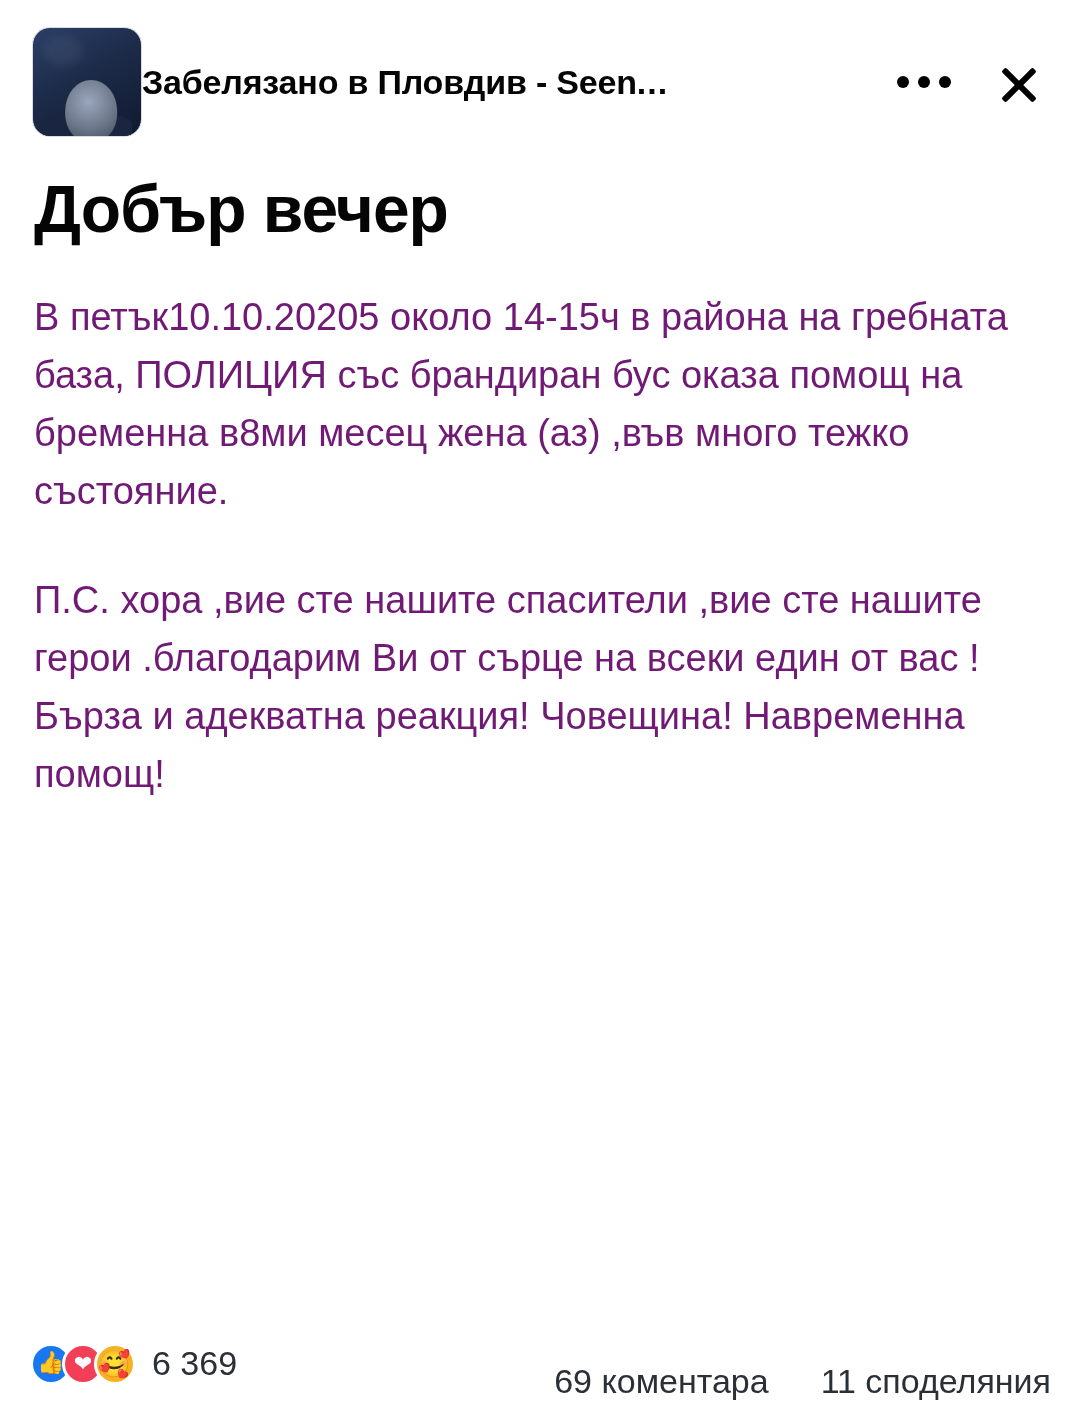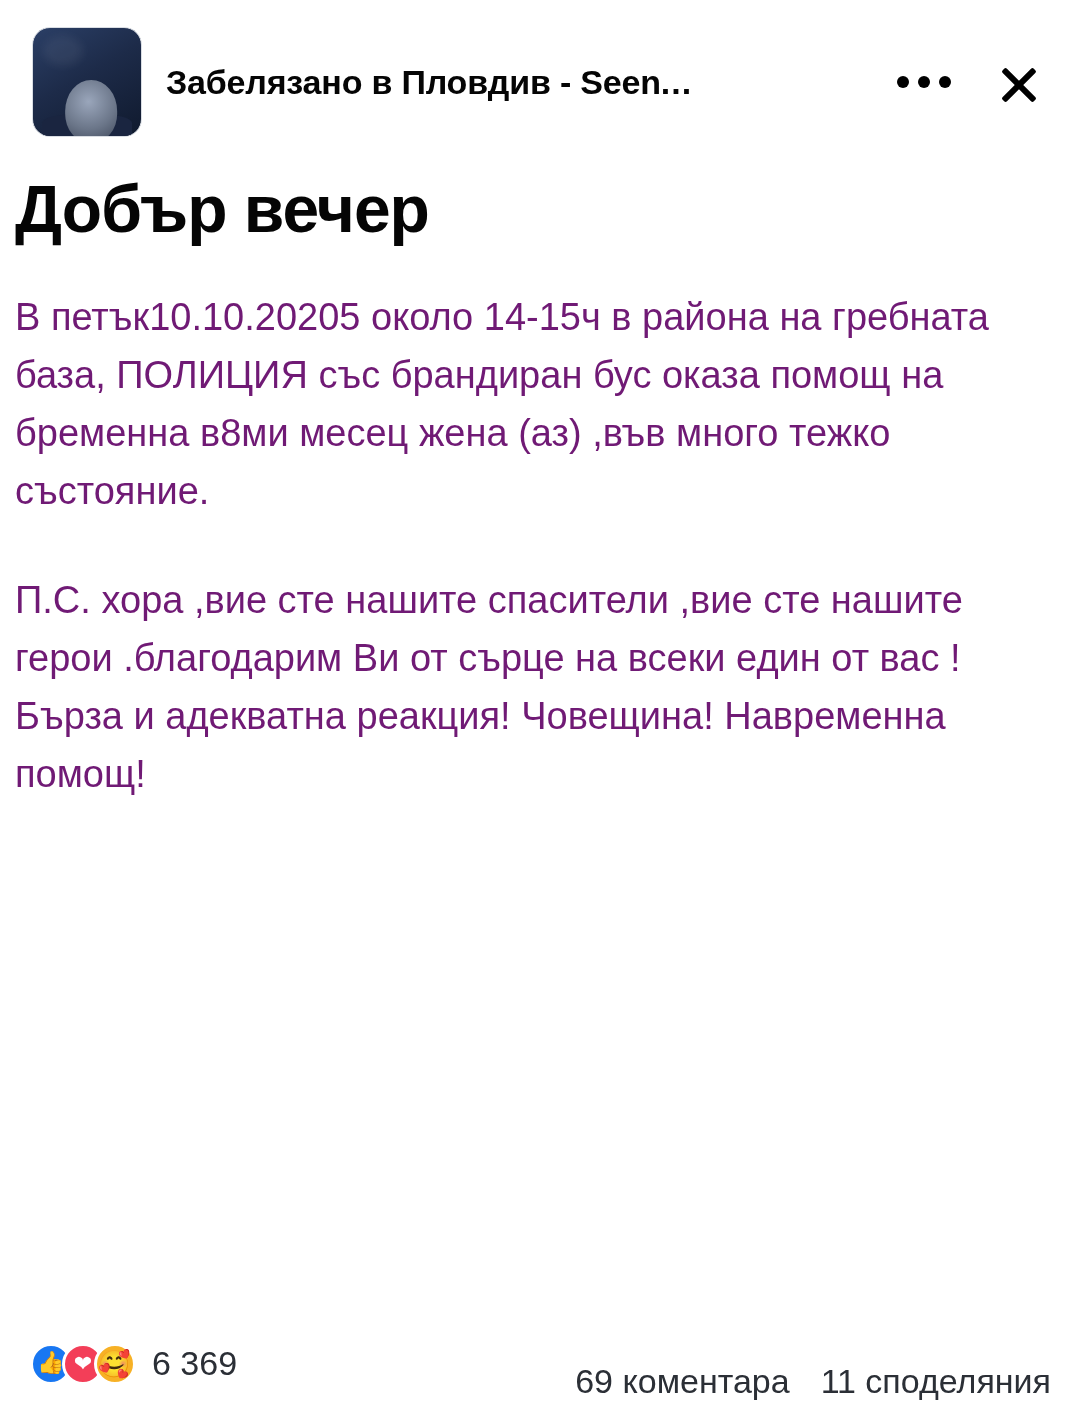--- a/index.html
+++ b/index.html
@@ -70,21 +70,20 @@
     left: 10px;
     width: 40px;
     height: 30px;
     border-radius: 50%;
     background: rgba(255,255,255,0.06);
     filter: blur(4px);
   }
 
   .page-title {
     flex: 1 1 auto;
-    margin-left: 24px;
     font-size: 34px;
     font-weight: bold;
     color: #050505;
     letter-spacing: -0.2px;
     white-space: nowrap;
     overflow: hidden;
     text-overflow: clip;
     line-height: 1.1;
     padding-top: 2px;
   }
@@ -128,21 +127,21 @@
     width: 44px;
     height: 6px;
     background: #000000;
     border-radius: 2px;
   }
   .close-icon::before { transform: rotate(45deg); }
   .close-icon::after  { transform: rotate(-45deg); }
 
   
   .post {
-    padding: 0 15px;
+    padding: 0 34px;
     box-sizing: border-box;
     flex: 1 1 auto;
   }
 
   .post-heading {
     font-size: 66px;
     font-weight: bold;
     color: #050505;
     margin: 26px 0 44px 0;
     line-height: 1.08;
@@ -211,21 +210,21 @@
     font-size: 34px;
     color: #2b2f36;
     margin-left: 16px;
     white-space: nowrap;
   }
 
   .footer-right {
     margin-left: auto;
     display: flex;
     align-items: center;
-    gap: 31px;
+    gap: 52px;
     margin-top: 36px;
   }
   .footer-stat {
     font-size: 34px;
     color: #2b2f36;
     white-space: nowrap;
     cursor: pointer;
   }
 </style>
 </head>

